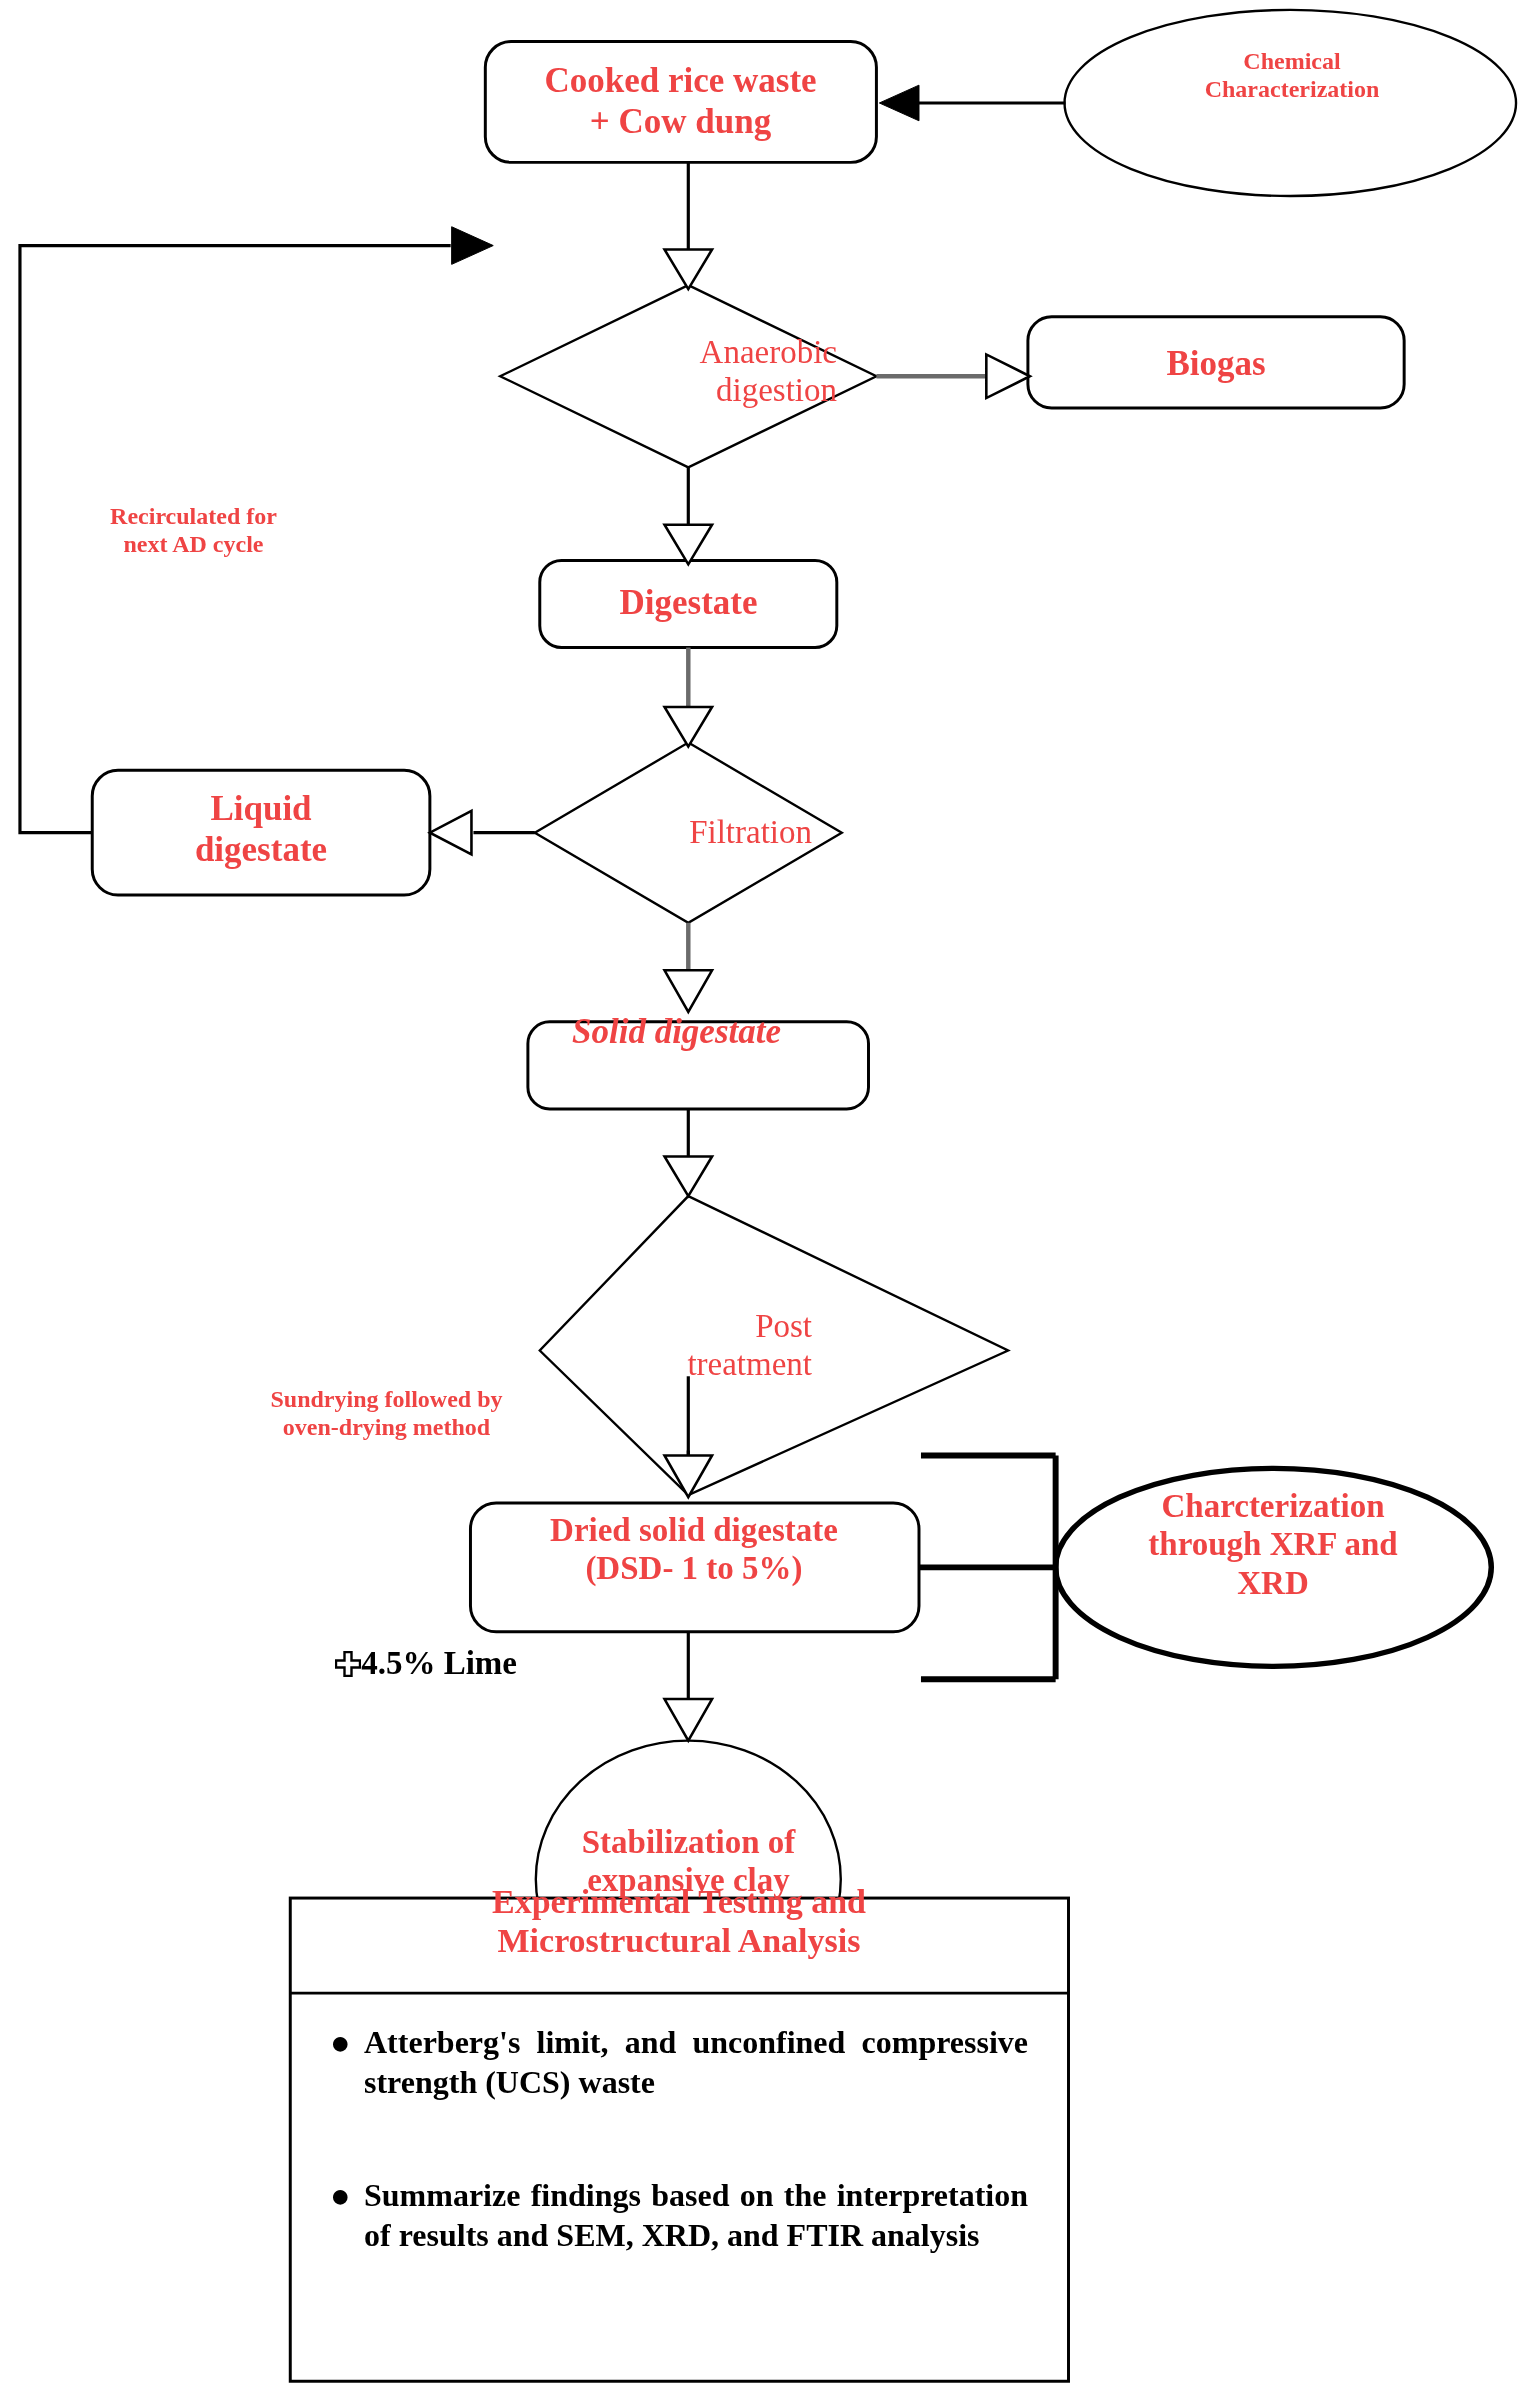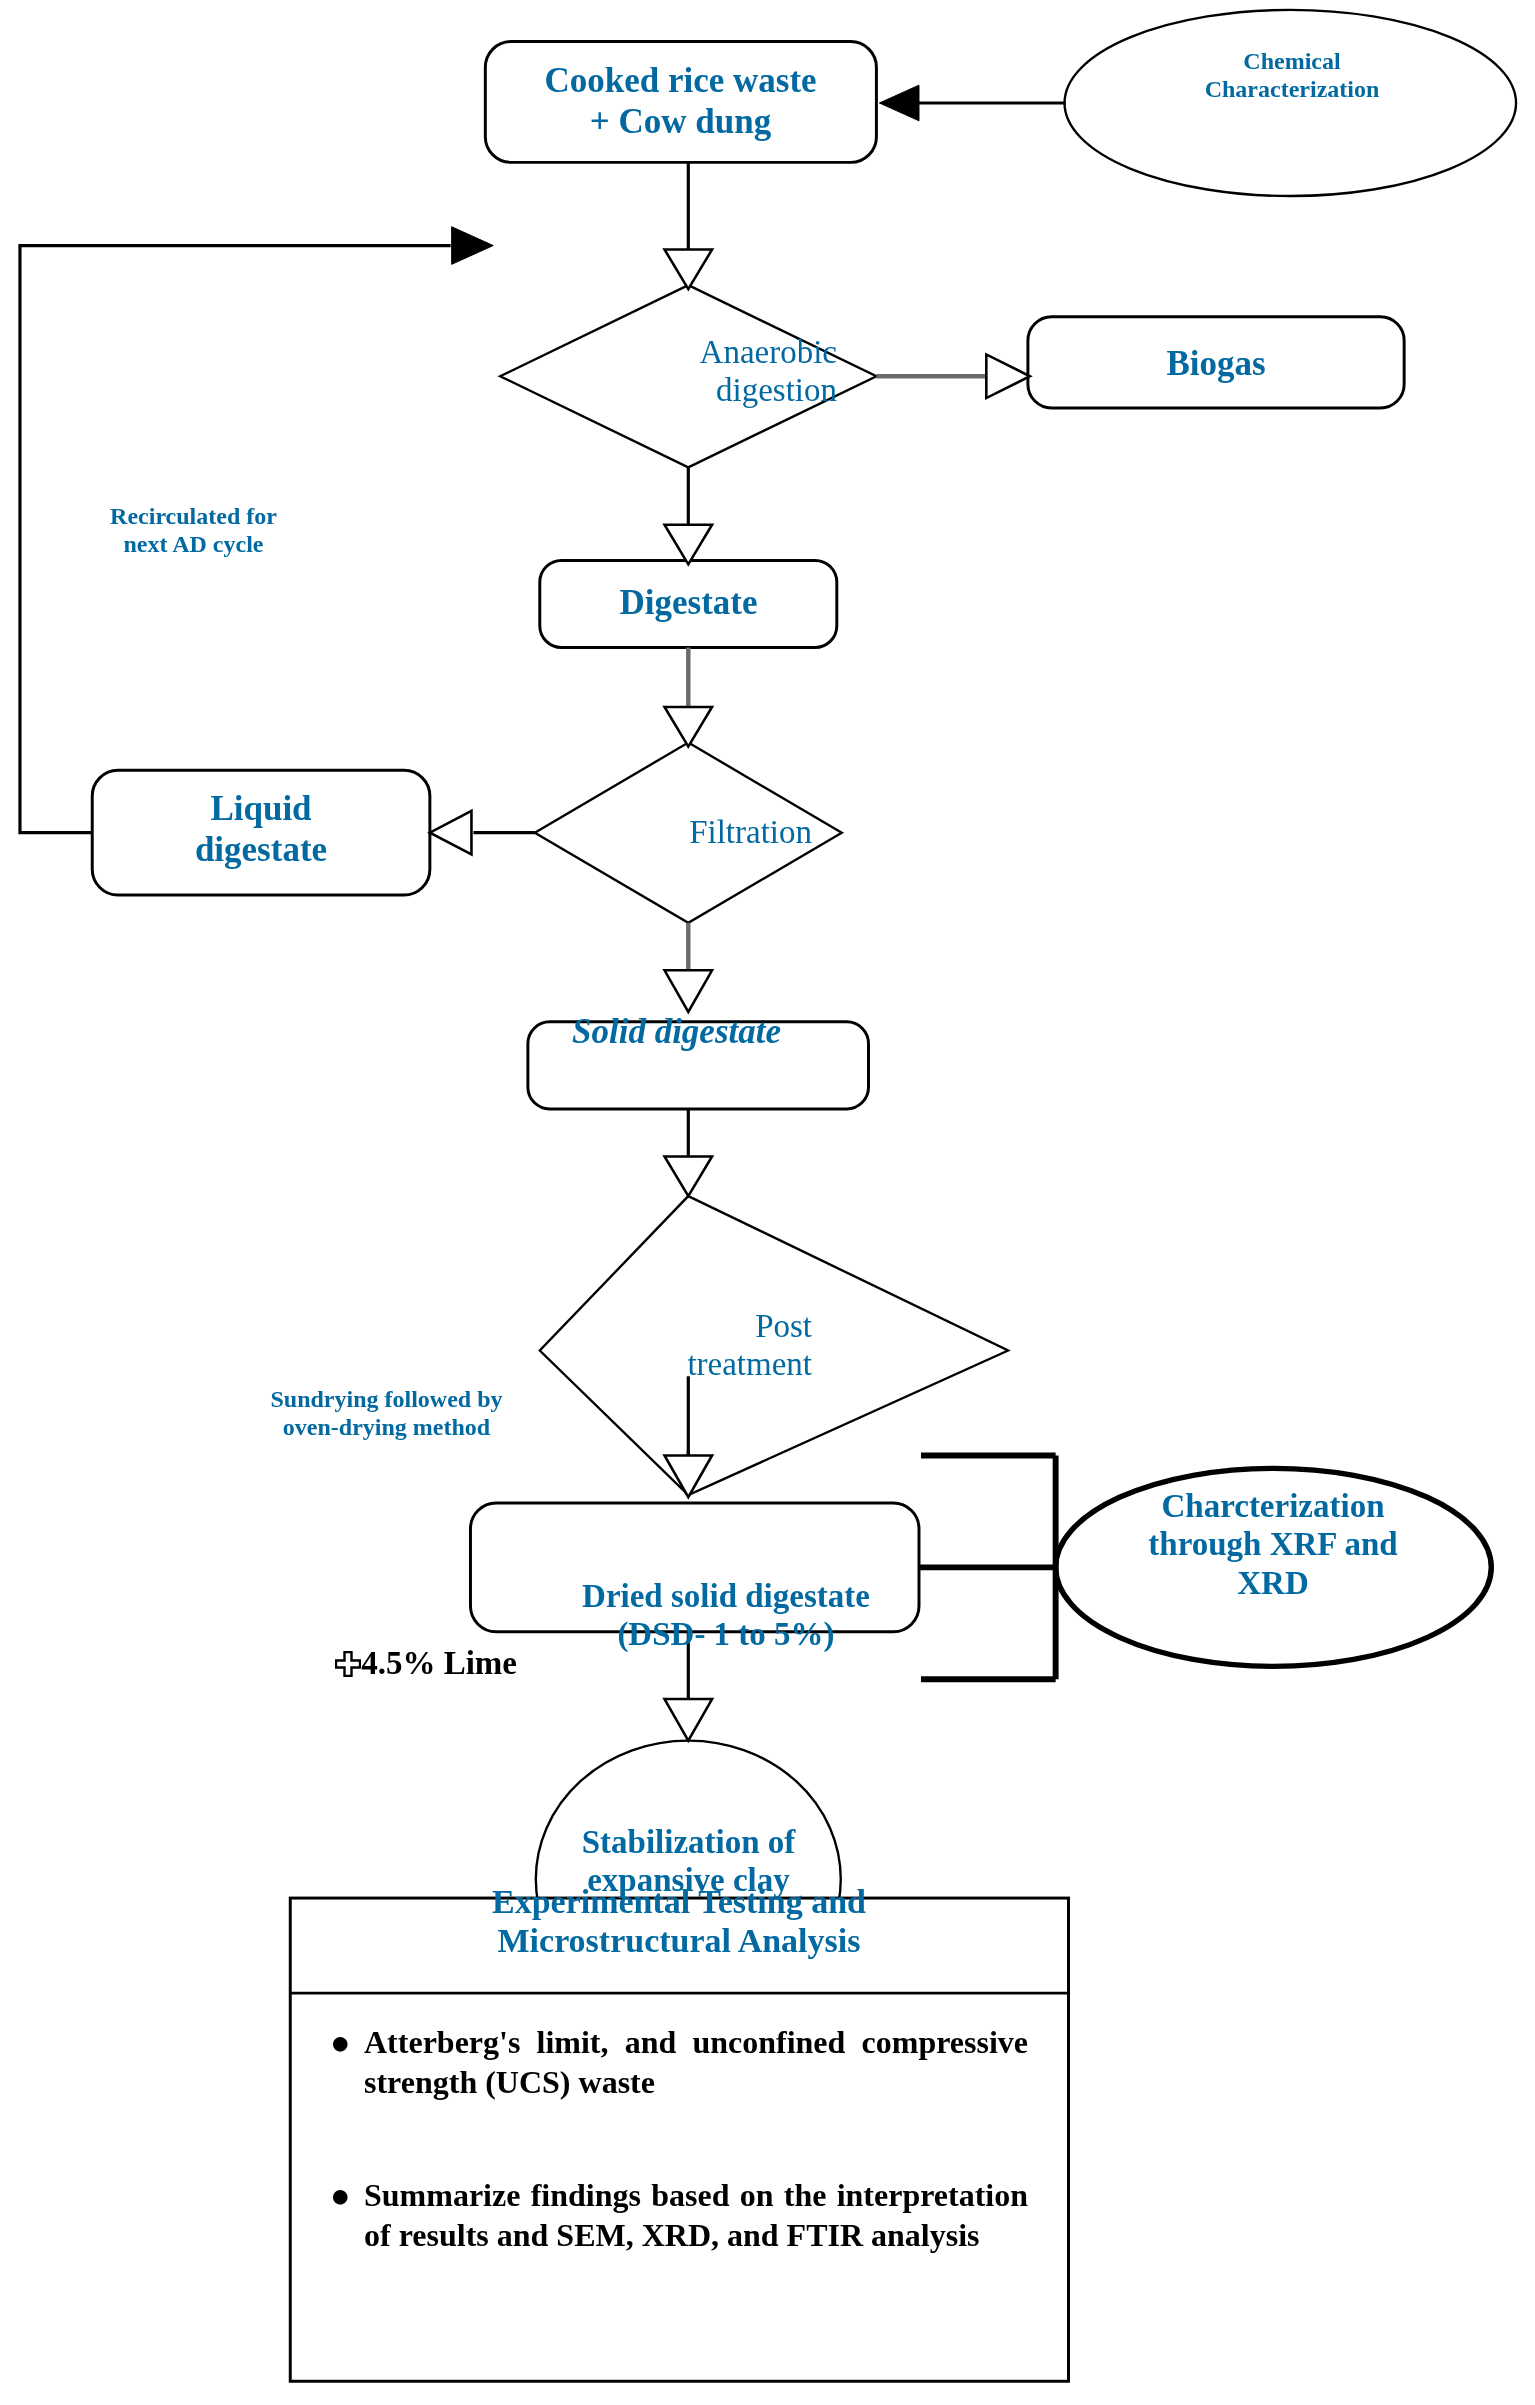--- a/index.html
+++ b/index.html
@@ -61,21 +61,21 @@
     stroke-linejoin: miter;
   }
   .arrow-solid {
     fill: #000000;
     stroke: #000000;
     stroke-width: 1;
   }
   .lbl {
     position: absolute;
     font-family: "Liberation Serif", "DejaVu Serif", serif;
-    color: #0369a1;
+    color: #ef4444;
     line-height: 1.16;
     text-align: center;
     white-space: pre-line;
   }
   .t-node      { font-size: 35px; font-weight: bold; }
   .t-node-sm   { font-size: 33px; font-weight: bold; }
   .t-diamond   { font-size: 33px; font-weight: normal; text-align: right; }
   .t-oval      { font-size: 24px; font-weight: bold; text-align: center; }
   .t-oval-sm   { font-size: 33px; font-weight: bold; }
   .t-side      { font-size: 24px; font-weight: bold; }
@@ -196,21 +196,21 @@
   <div class="lbl t-diamond" style="left:564px; top:813px; width:248px;">Filtration</div>
 
   <div class="lbl t-node" style="left:92px; top:789px; width:338px;">Liquid
 digestate</div>
 
   <div class="lbl t-node" style="left:528px; top:1012px; width:297px;font-style:italic;">Solid digestate</div>
 
   <div class="lbl t-diamond" style="left:564px; top:1307px; width:248px;">Post
 treatment</div>
 
-  <div class="lbl t-node-sm" style="left:470px; top:1577px; width:448px;padding-left:32px;">Dried solid digestate
+  <div class="lbl t-node-sm" style="left:470px; top:1511px; width:448px;">Dried solid digestate
 (DSD- 1 to 5%)</div>
 
   <div class="lbl t-oval-sm" style="left:1075px; top:1487px; width:396px;">Charcterization
 through XRF and
 XRD</div>
 
   <div class="lbl t-node-sm" style="left:515px; top:1823px; width:347px;">Stabilization of
 expansive clay</div>
 
   <div class="lbl t-side" style="left:20px; top:503px; width:347px;">Recirculated for

